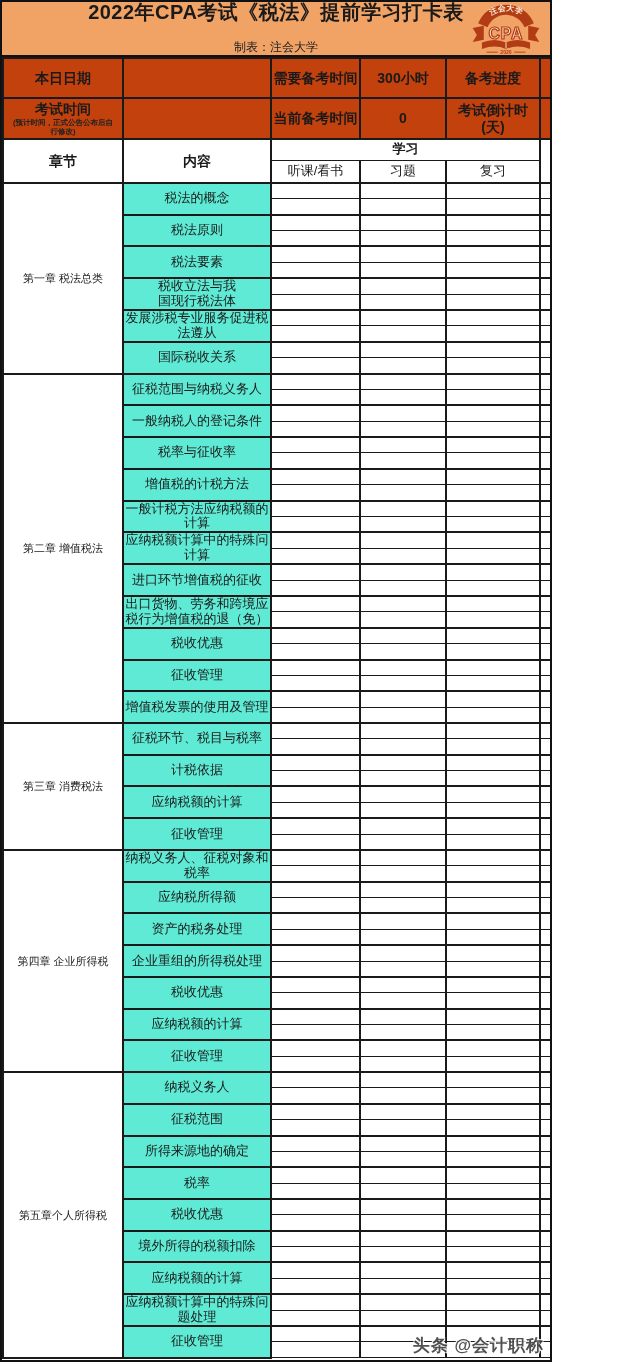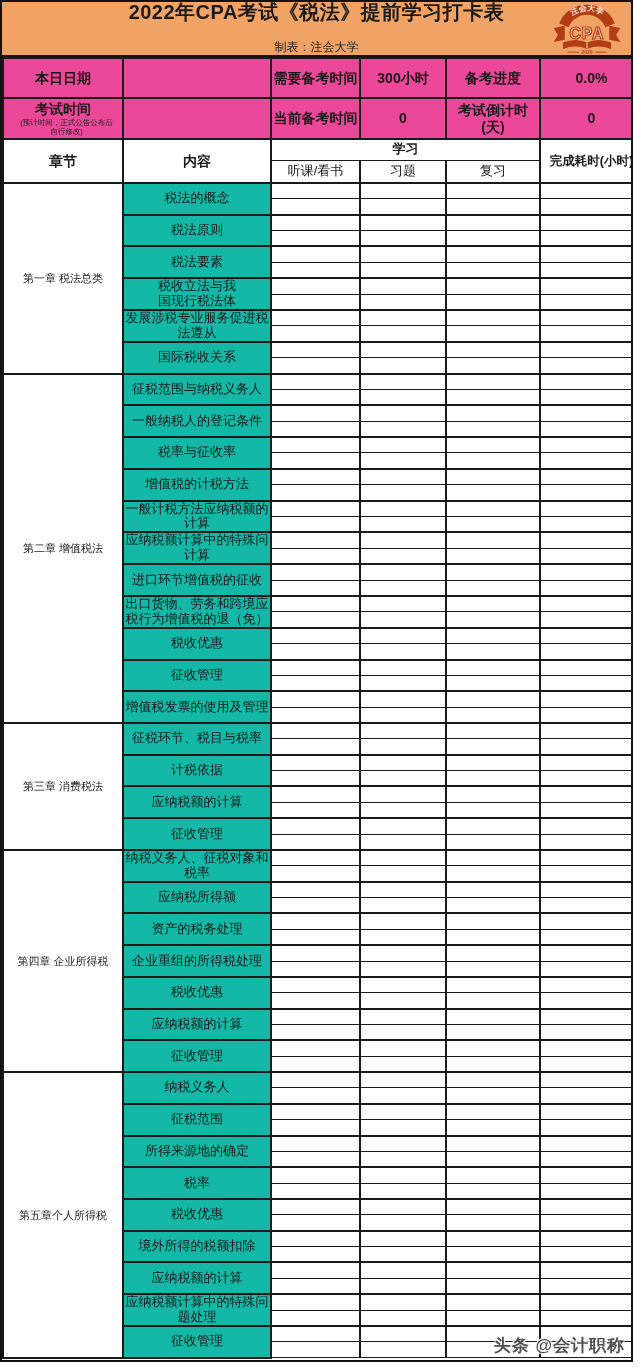--- a/index.html
+++ b/index.html
@@ -1,43 +1,43 @@
 <!DOCTYPE html>
 <html><head>
 <meta charset="utf-8">
 <style>
   html,body{margin:0;padding:0;background:#fff;}
   body{width:640px;height:1367px;position:relative;font-family:"Liberation Sans","DejaVu Sans",sans-serif;color:#1a1a1a;}
-  .sheet{position:absolute;left:0;top:0;width:633px;height:1362px;border:2px solid #111;box-sizing:border-box;background:#fff;overflow:hidden;}
+  .sheet{position:absolute;left:0;top:0;width:552px;height:1362px;border:2px solid #111;box-sizing:border-box;background:#fff;overflow:hidden;}
   
   .title-band{height:53px;background:#F1A366;border-bottom:2px solid #111;position:relative;
     display:flex;flex-direction:column;align-items:center;justify-content:center;}
   .main-title{font-size:20px;font-weight:bold;letter-spacing:.5px;line-height:1.15;}
   .sub-title{font-size:12px;margin-top:15px;color:#222;}
   .logo{position:absolute;right:8px;top:2px;width:72px;height:50px;}
   
   table{border-collapse:collapse;table-layout:fixed;width:636px;}
   td{padding:0;margin:0;text-align:center;vertical-align:middle;overflow:hidden;
      border:2px solid #1a1a1a;line-height:1.15;}
   
   tr.r1{height:40px;} tr.r2{height:41px;}
-  tr.r1 td,tr.r2 td{background:#ec4899;font-weight:bold;font-size:14px;}
+  tr.r1 td,tr.r2 td{background:#c2410c;font-weight:bold;font-size:14px;}
   td.tight{font-size:13px;}
-  .cell-note{display:block;font-weight:normal;font-size:7.5px;line-height:1.2;padding:0 6px;color:#222;margin-left:7px;}
+  .cell-note{display:block;font-weight:bold;font-size:7.5px;line-height:1.2;padding:0 6px;color:#222;}
   
   tr.r3{height:21px;} tr.r4{height:23px;}
   tr.r3 td,tr.r4 td{background:#fff;}
   td.h-bold{font-weight:bold;font-size:14px;}
   td.h-hours{font-weight:bold;font-size:12.5px;}
   td.h-study{font-weight:bold;font-size:13px;border-bottom-width:1px;}
   tr.r4 td{font-size:13px;font-weight:normal;border-top-width:1px;}
   
   tr.sub-row{height:15.86px;}
   td.chapter-cell{font-size:11px;white-space:nowrap;border-width:2px;background:#fff;}
-  td.content-cell{font-size:13px;white-space:pre-line;border-width:2px;background:#14b8a6;margin-top:12px;}
+  td.content-cell{font-size:13px;white-space:pre-line;border-width:2px;background:#5eead4;margin-top:12px;}
   td.blank-cell{border:1px solid #1a1a1a;border-left-width:2px;border-right-width:2px;background:#fff;}
   tr.item-top td{border-top-width:2px;}
   
   .watermark{position:absolute;right:6px;top:1332px;font-size:17px;font-weight:bold;color:#3f3f3f;
     letter-spacing:1px;opacity:.9;white-space:nowrap;
     text-shadow:1px 1px 0 #fff,-1px -1px 0 #fff,1px -1px 0 #fff,-1px 1px 0 #fff;}
 </style>
 </head>
 <body>
 

